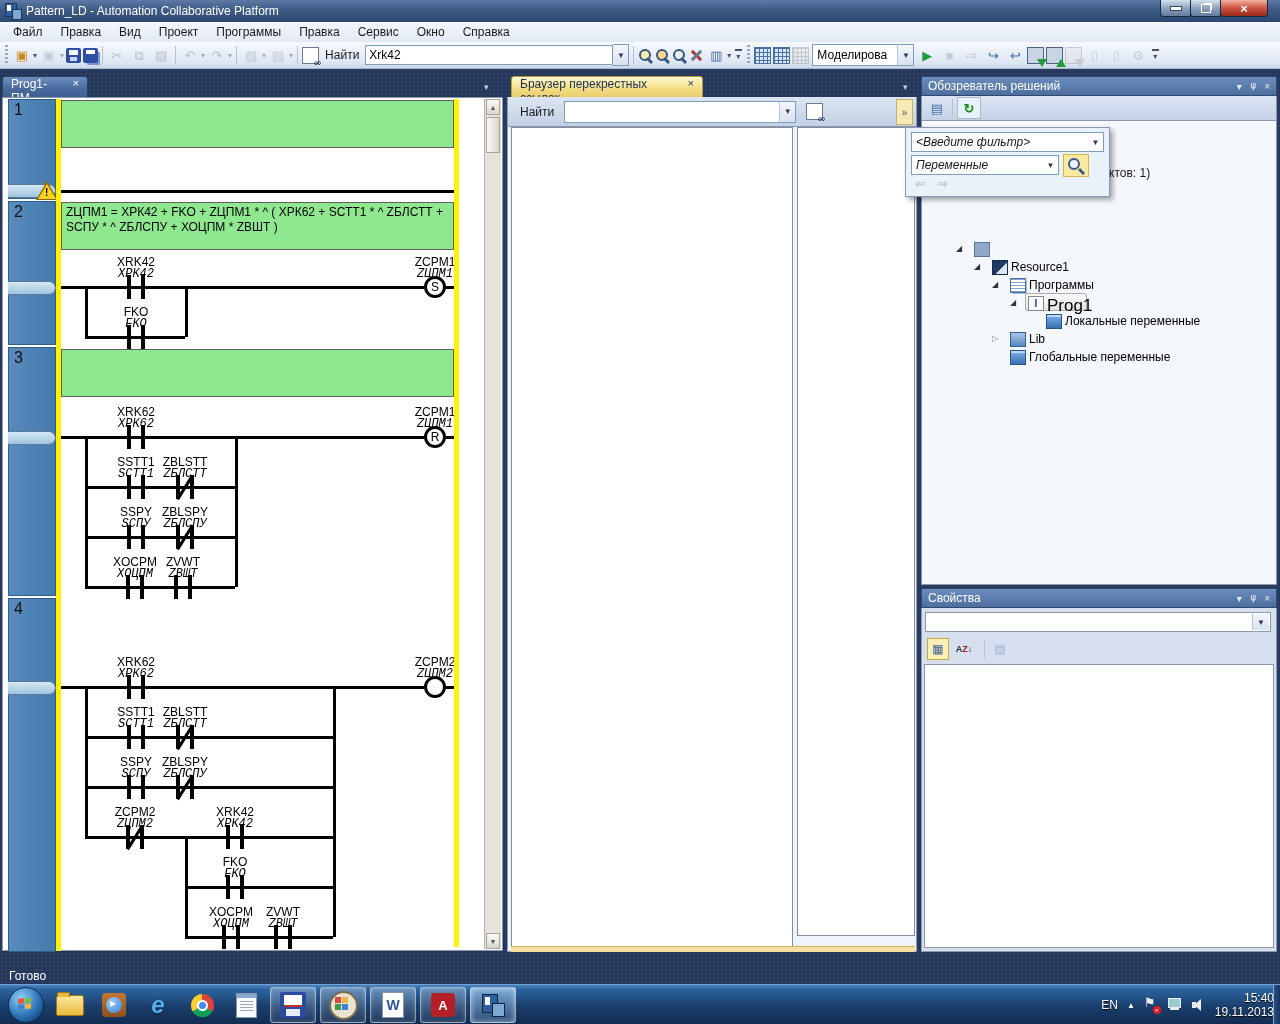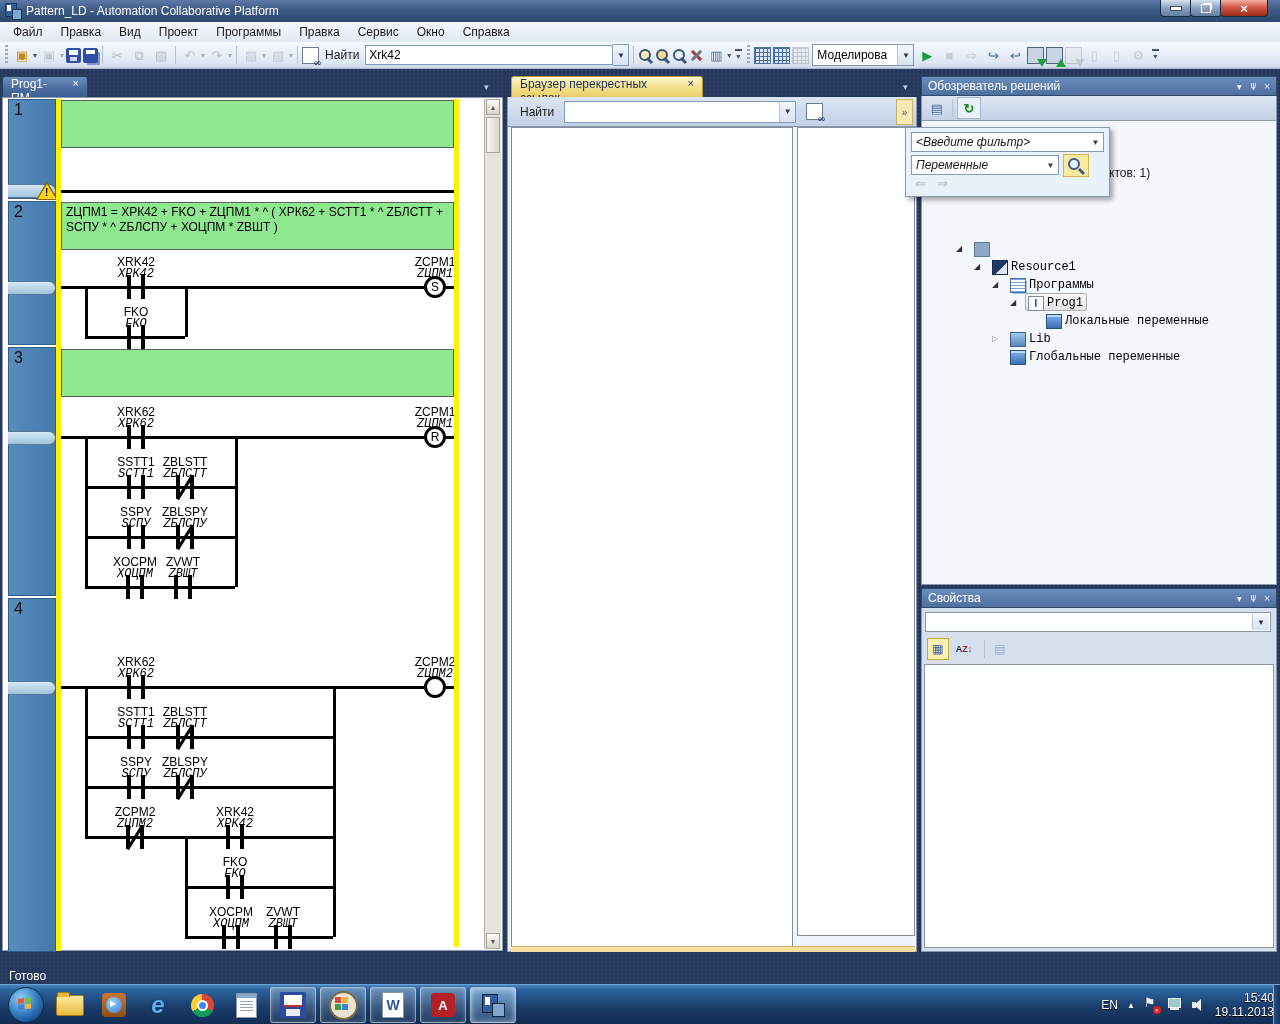--- a/index.html
+++ b/index.html
@@ -94,21 +94,21 @@
   .sbt{position:absolute;left:1px;right:1px;background:linear-gradient(90deg,#FAF8F5,#D9D4CC);border:1px solid #A9A49A;box-sizing:border-box;}
   .texp{position:absolute;font-size:8px;color:#333;}
   .texp.col{color:#8A8A8A;}
   .ti{position:absolute;width:14px;height:13px;}
   .ti-device{background:#8FA8C8;border:1px solid #5A78A0;}
   .ti-resource{background:linear-gradient(315deg,#DCE6F2 42%,#1F3A66 42%);border:1px solid #16294A;}
   .ti-programs{background:#fff;border:1px solid #4A6FA5;box-shadow:2px 2px 0 -1px #9CC0E8;background-image:repeating-linear-gradient(180deg,#7FA2D0 0 1px,transparent 1px 3px);}
   .ti-program{background:#fff;border:1px solid #7A8AA5;display:flex;align-items:center;justify-content:center;font-size:10px;font-weight:bold;color:#2244AA;}
   .ti-vars{background:linear-gradient(#7FB2E8,#3B6FB2);border:1px solid #2A5288;box-shadow:inset 0 2px 0 #B8D8F4;}
   .ti-lib{background:linear-gradient(#A8C8E8,#5888C0);border:1px solid #3A6098;}
-  .tlabel{position:absolute;white-space:nowrap;font-family:Liberation Mono, monospace;}
+  .tlabel{position:absolute;white-space:nowrap;}
   .tsel{position:absolute;background:linear-gradient(#F8F8F8,#E4E4E4);border:1px solid #ADADAD;border-radius:2px;box-sizing:border-box;}
   
   #filter-popup{left:905px;top:127px;width:203px;height:68px;background:#E9F1FB;border:1px solid #8A98B8;box-shadow:3px 3px 5px rgba(0,0,0,.35);z-index:40;font-style:italic;}
   .pp-combo{position:absolute;height:20px;background:#fff;border:1px solid #7F9DB9;display:flex;align-items:center;font-size:12px;padding-left:4px;box-sizing:border-box;color:#1A1A1A;}
   .pp-search{position:absolute;left:157px;top:26px;width:26px;height:23px;background:#FBE9A2;border:1px solid #D8B44A;box-sizing:border-box;}
   .pp-search i{position:absolute;left:4px;top:3px;width:8px;height:8px;border:2px solid #3A5A8C;border-radius:50%;background:#EAF2FC;}
   .pp-search b{position:absolute;right:3px;bottom:3px;width:7px;height:3px;background:#3A5A8C;transform:rotate(45deg);}
   .pp-nav{position:absolute;font-size:13px;color:#9AA4B4;opacity:.7;}
   #tooltip{left:985px;top:183px;width:292px;height:26px;background:linear-gradient(#FFFFFF,#E4E8F2);border:1px solid #767676;border-radius:2px;box-shadow:2px 2px 4px rgba(0,0,0,.35);z-index:50;display:flex;align-items:center;padding:0 8px;font-size:12px;color:#2A2A2A;box-sizing:border-box;white-space:nowrap;}
   
@@ -523,21 +523,21 @@
           <div class="ti ti-resource" style="left: 70px; top: 139px;"></div>
           <span class="tlabel" style="left: 89px; top: 139px; font-size: 12px;">Resource1</span>
           <div style="position: absolute; left: 0px; top: 138px; width: 354px; height: 18px;"></div>
           <span class="texp" style="left: 70px; top: 159px;">◢</span>
           <div class="ti ti-programs" style="left: 88px; top: 157px;"></div>
           <span class="tlabel" style="left: 107px; top: 157px; font-size: 12px;">Программы</span>
           <div style="position: absolute; left: 0px; top: 156px; width: 354px; height: 18px;"></div>
           <div class="tsel" style="left: 103px; top: 172px; width: 62px; height: 18px;"></div>
           <span class="texp" style="left: 88px; top: 177px;">◢</span>
           <div class="ti ti-program" style="left: 106px; top: 175px;">I</div>
-          <span class="tlabel" style="left: 125px; top: 175px; font-size: 12px;">Prog1</span>
+          <span class="tlabel" style="left: 125px; top: 175px; font-size: 17px;">Prog1</span>
           <div style="position: absolute; left: 0px; top: 174px; width: 354px; height: 18px;"></div>
           <div class="ti ti-vars" style="left: 124px; top: 193px;"></div>
           <span class="tlabel" style="left: 143px; top: 193px; font-size: 12px;">Локальные переменные</span>
           <div style="position: absolute; left: 0px; top: 192px; width: 354px; height: 18px;"></div>
           <span class="texp col" style="left: 70px; top: 213px;">▷</span>
           <div class="ti ti-lib" style="left: 88px; top: 211px;"></div>
           <span class="tlabel" style="left: 107px; top: 211px; font-size: 12px;">Lib</span>
           <div style="position: absolute; left: 0px; top: 210px; width: 354px; height: 18px;"></div>
           <div class="ti ti-vars" style="left: 88px; top: 229px;"></div>
           <span class="tlabel" style="left: 107px; top: 229px; font-size: 12px;">Глобальные переменные</span>

